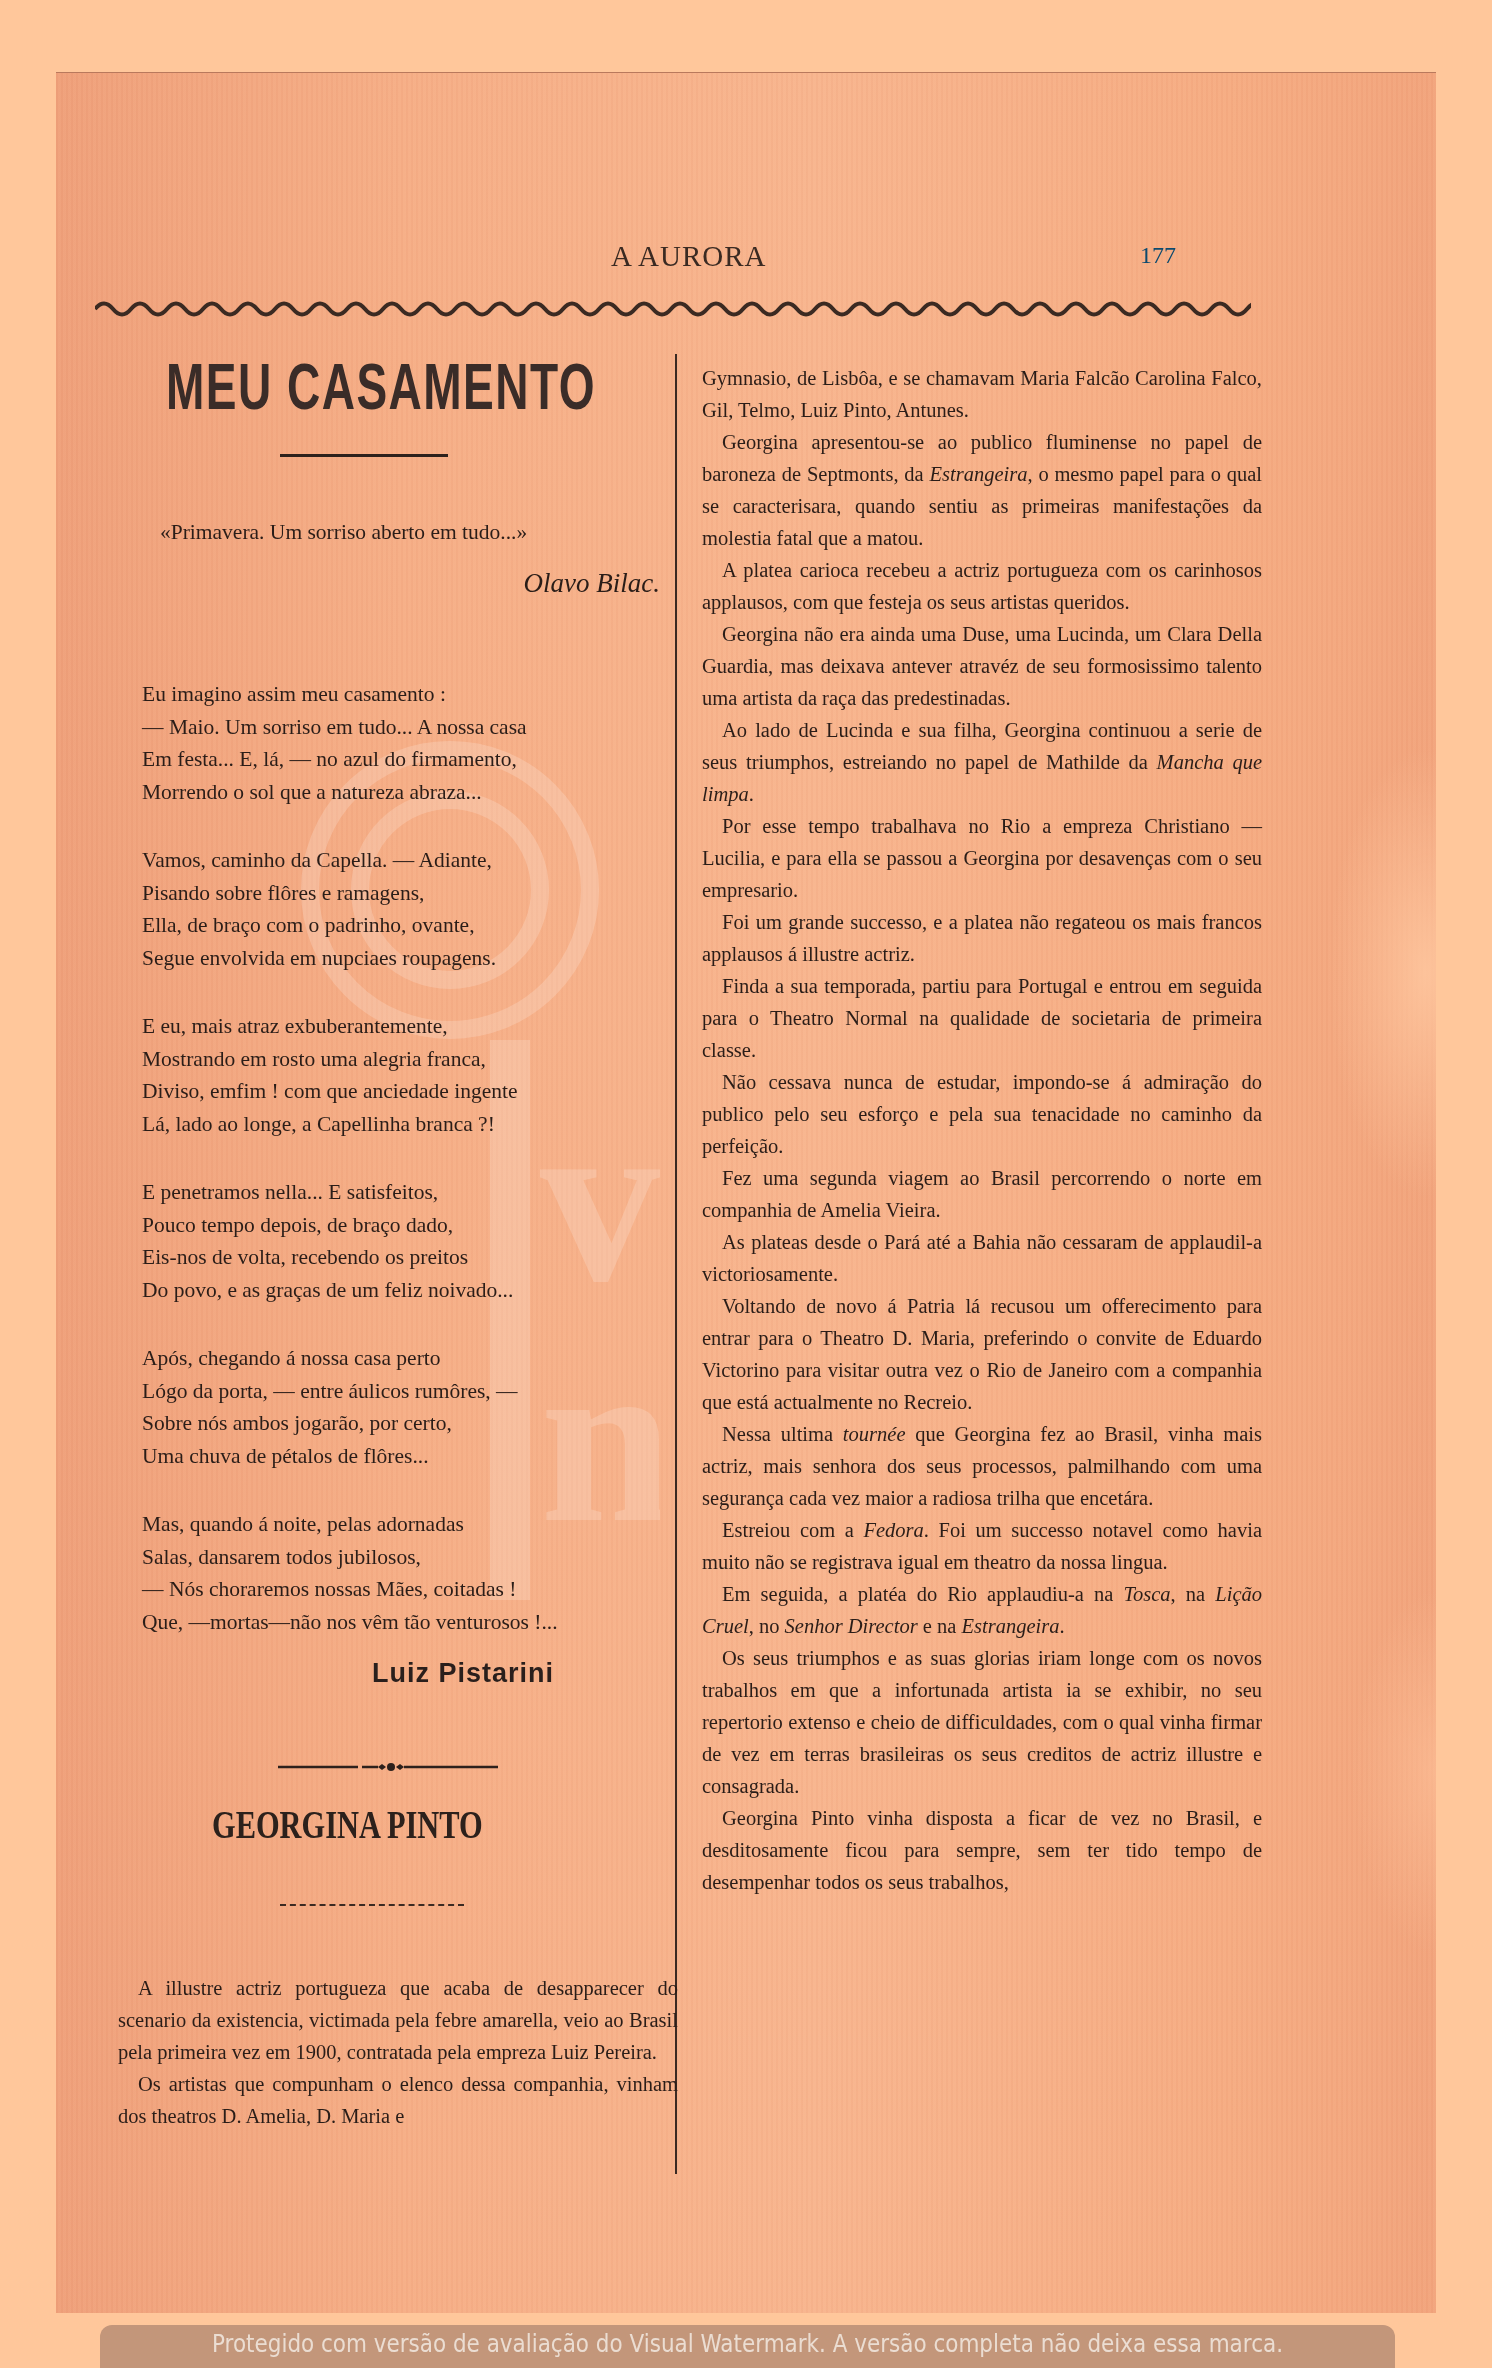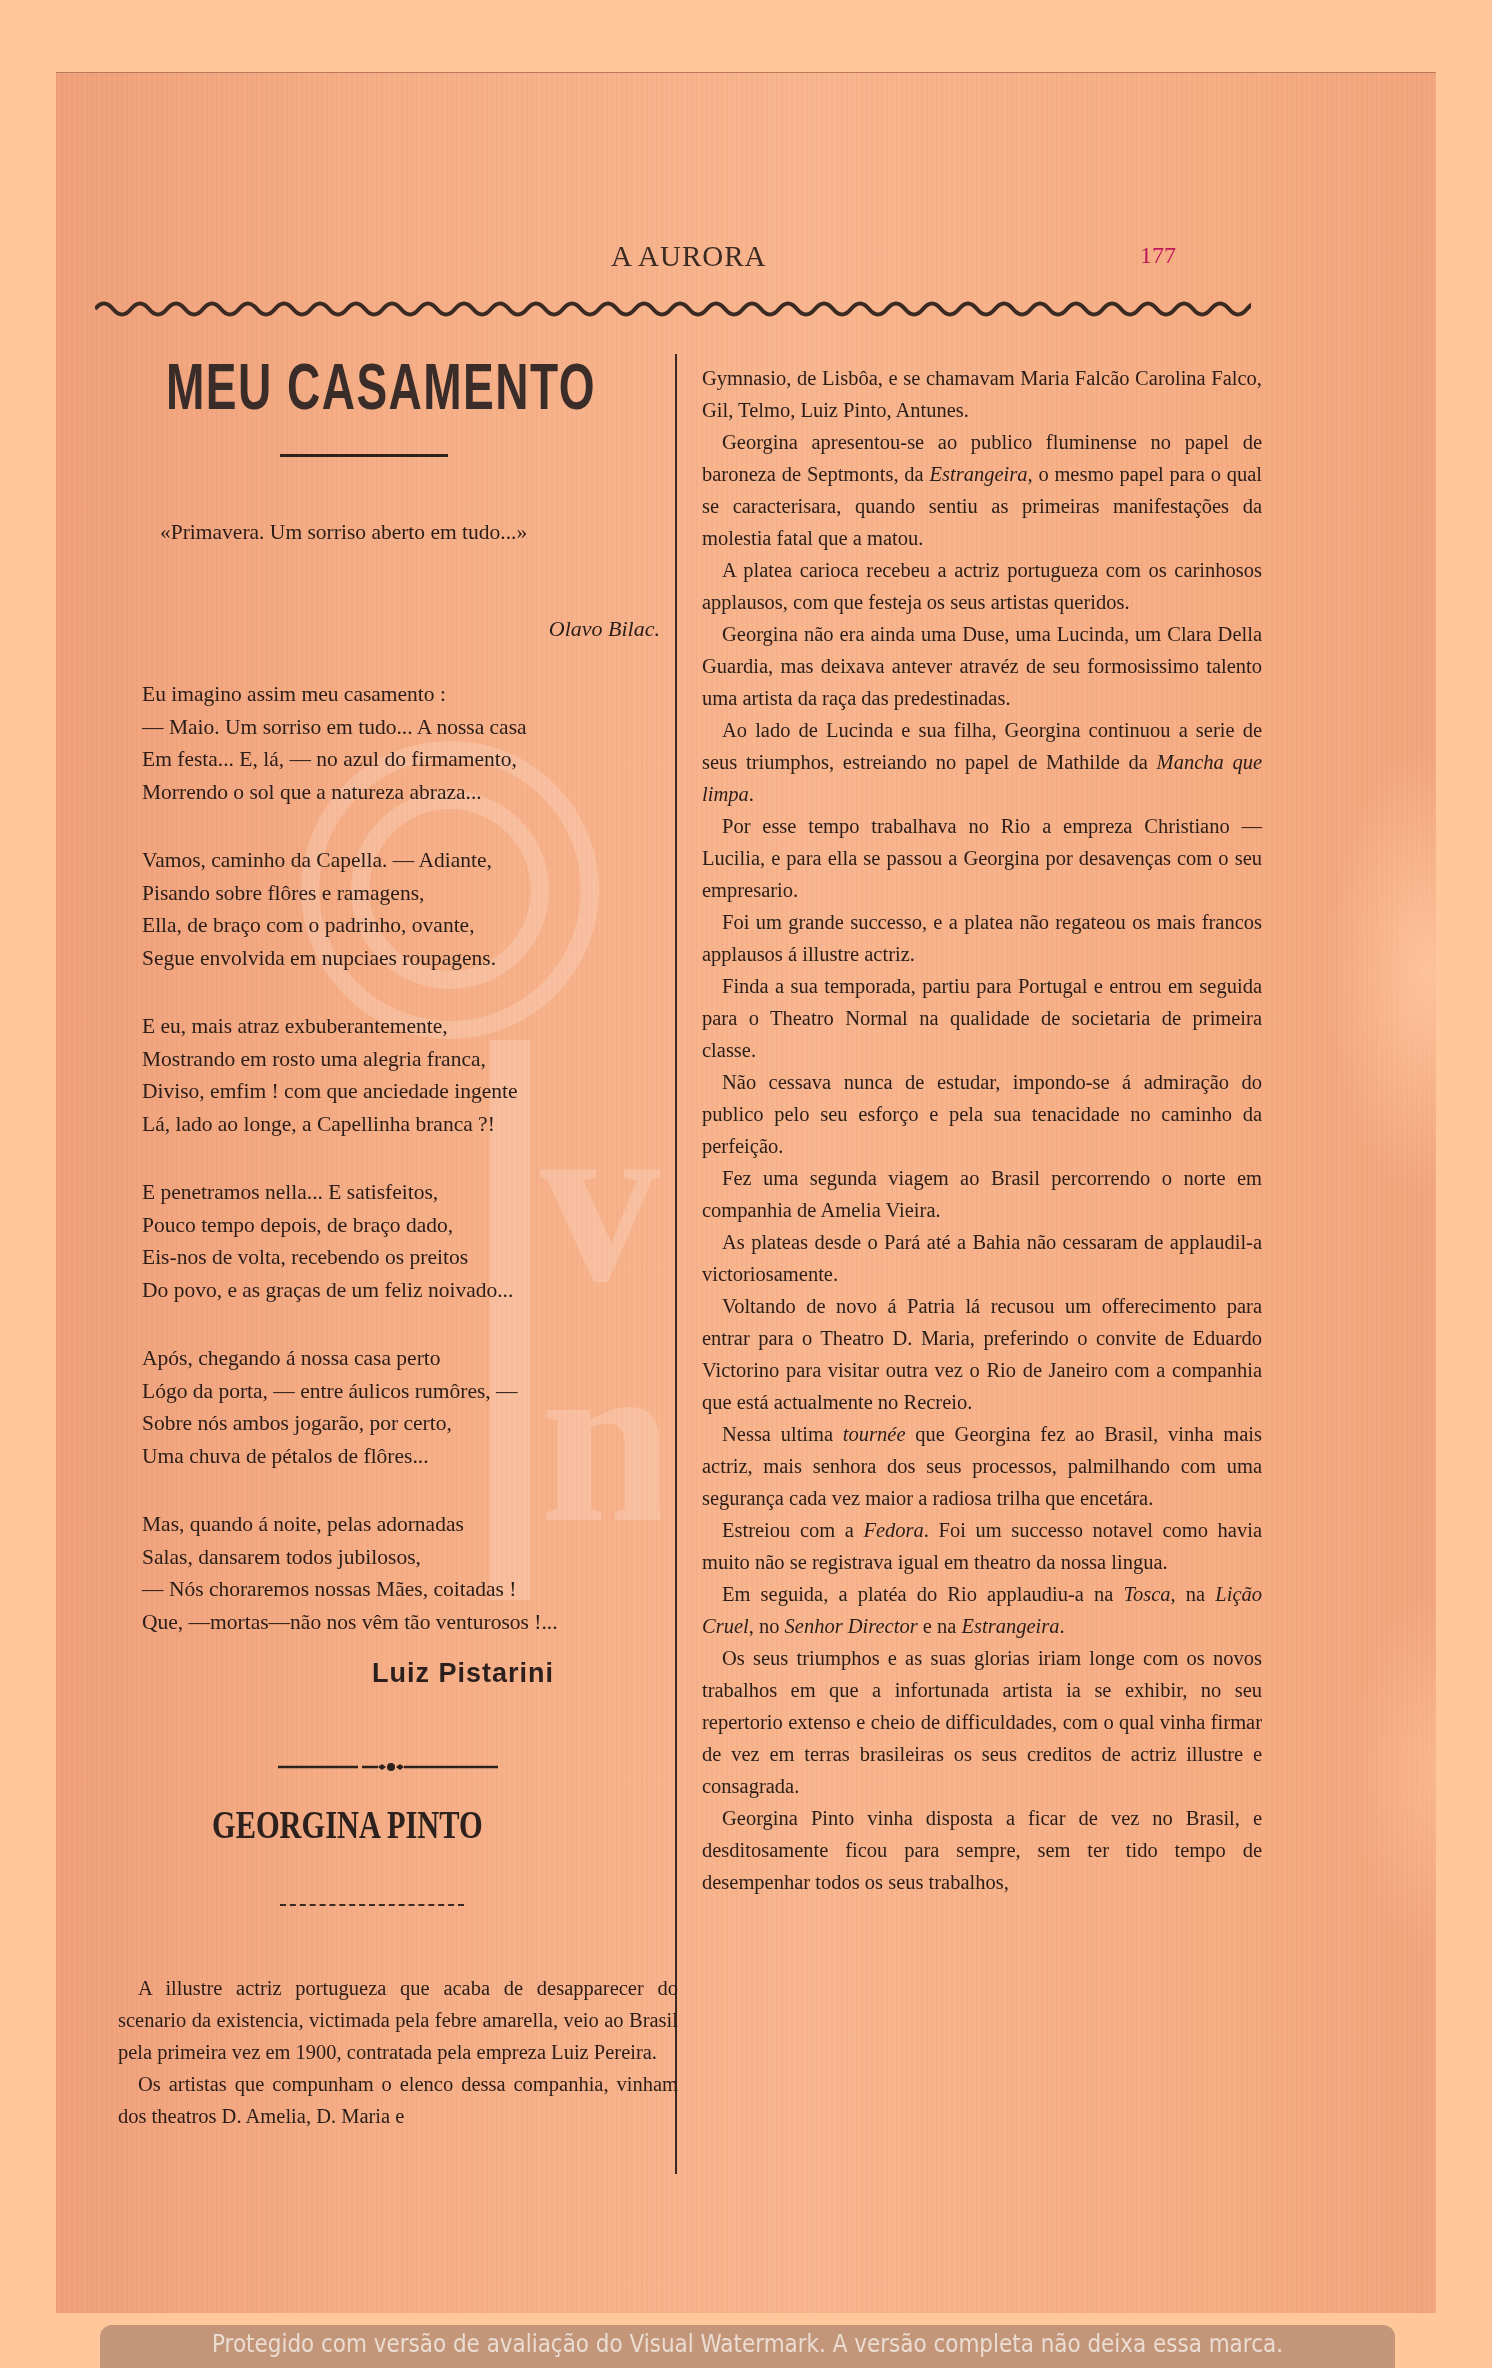--- a/index.html
+++ b/index.html
@@ -18,21 +18,21 @@
       linear-gradient(90deg, #EFA07A 0%, #F6AE86 25%, #F8B58E 55%, #F6AC82 85%, #F2A47C 100%);
     border-top:1px solid #b9795c;
   }
   .running-head {
     position:absolute; top:240px; left:16px; width:1492px; height:40px;
   }
   .journal-title {
     position:absolute; left:595px; top:0; font-size:29px; letter-spacing:1px; color:#3a2a22;
   }
   .page-number {
-    position:absolute; left:1124px; top:2px; font-size:24px; color:#be185d;
+    position:absolute; left:1124px; top:2px; font-size:24px; color:#0c4a6e;
   }
   .wavy-rule {
     position:absolute; left:95px; top:296px; width:1156px; height:26px;
   }
   .col-divider {
     position:absolute; left:675px; top:354px; width:2px; height:1820px; background:#3b2a22;
   }
   .col-left { position:absolute; left:100px; top:340px; width:560px; }
   .col-right { position:absolute; left:690px; top:350px; width:560px; }
 
@@ -40,21 +40,21 @@
     font-family:"Liberation Sans","DejaVu Sans",sans-serif;
     font-weight:bold; font-size:64px; letter-spacing:2px;
     transform:scaleX(0.72); transform-origin:left center;
     position:absolute; left:66px; top:0; white-space:nowrap; color:#3a2c28;
   }
   .rule-short { position:absolute; height:3px; background:#2d211c; }
   .epigraph {
     position:absolute; left:60px; top:180px; font-size:21.5px; white-space:nowrap;
   }
   .epigraph-author {
-    position:absolute; right:4px; top:228px; font-size:22px; font-style:italic;margin-top:48px;
+    position:absolute; right:4px; top:228px; font-size:27px; font-style:italic;
   }
   .poem { position:absolute; left:42px; top:302px; font-size:21.5px; line-height:32.5px; }
   .stanza { margin-bottom:34px; white-space:nowrap;margin-top:36px; }
   .poem-author {
     position:absolute; left:272px; top:1318px; font-family:"Liberation Sans","DejaVu Sans",sans-serif;
     font-weight:bold; font-size:27px; letter-spacing:1px; color:#2a1f1c;
   }
   .ornament {
     position:absolute; left:178px; top:1420px; width:220px; height:14px;
   }

